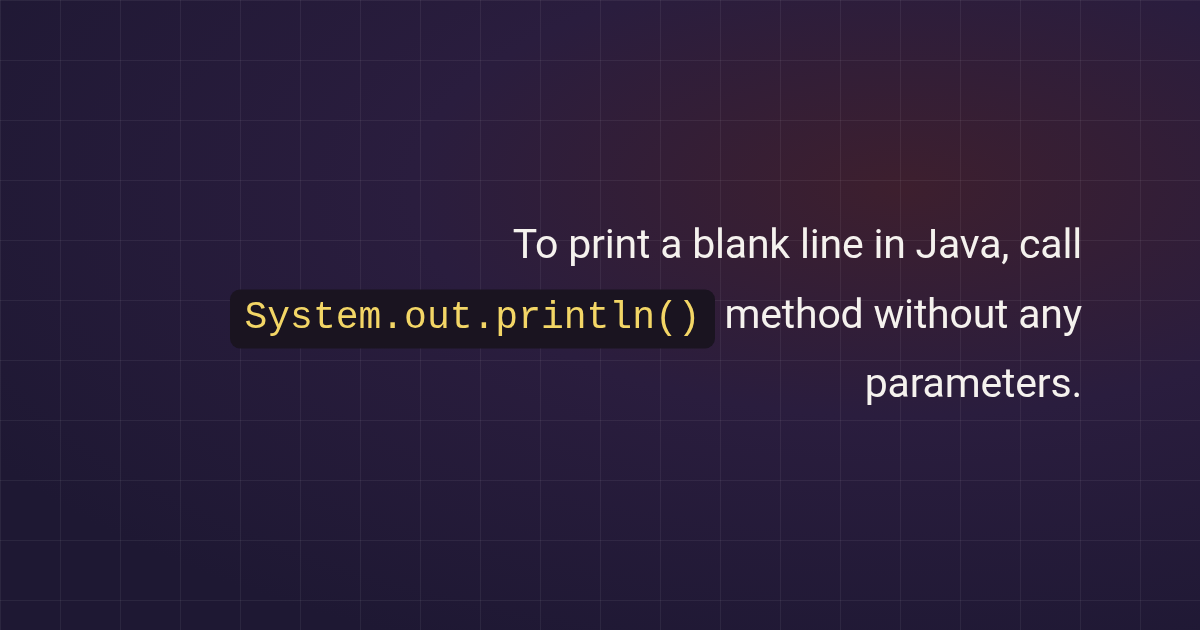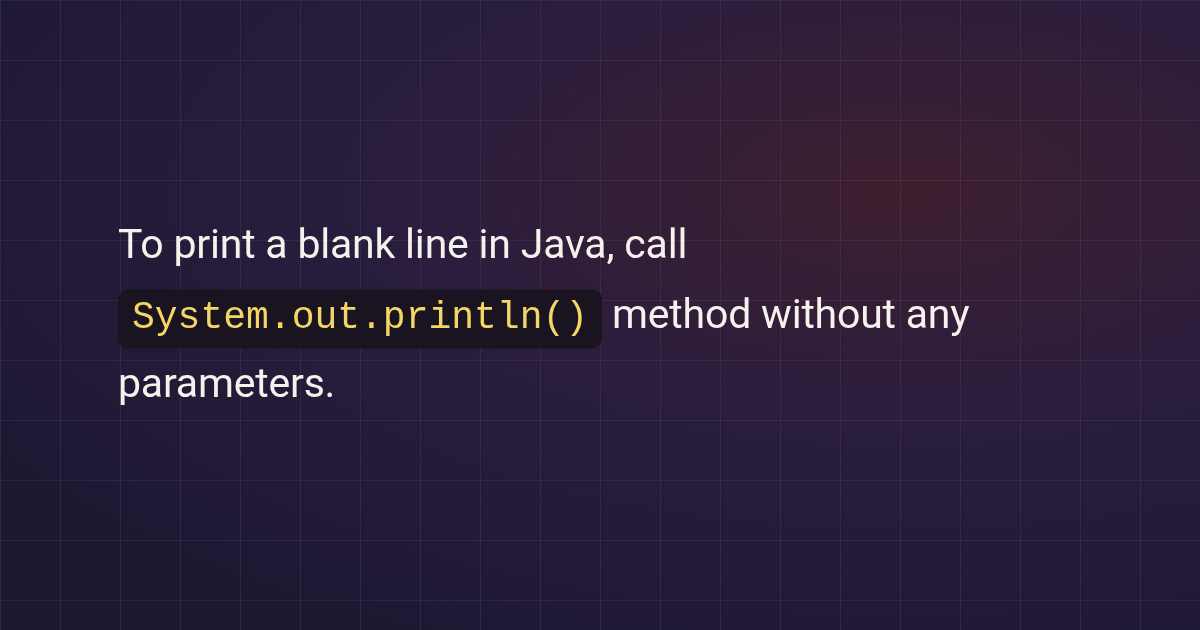--- a/index.html
+++ b/index.html
@@ -31,20 +31,21 @@
       position: absolute;
       left: 118px;
       right: 118px;
       top: 50%;
       transform: translateY(-50%);
       color: #f5f2ee;
       font-size: 41px;
       line-height: 1.7;
       font-weight: 450;
       letter-spacing: -0.2px;
+      text-align: right;
     }
 
     .code {
       font-family: "SFMono-Regular", Consolas, "Liberation Mono", Menlo, Courier, monospace;
       background: #1a1420;
       color: #f3d666;
       padding: 4px 14px 6px 14px;
       border-radius: 10px;
       font-size: 38px;
       font-weight: 500;

